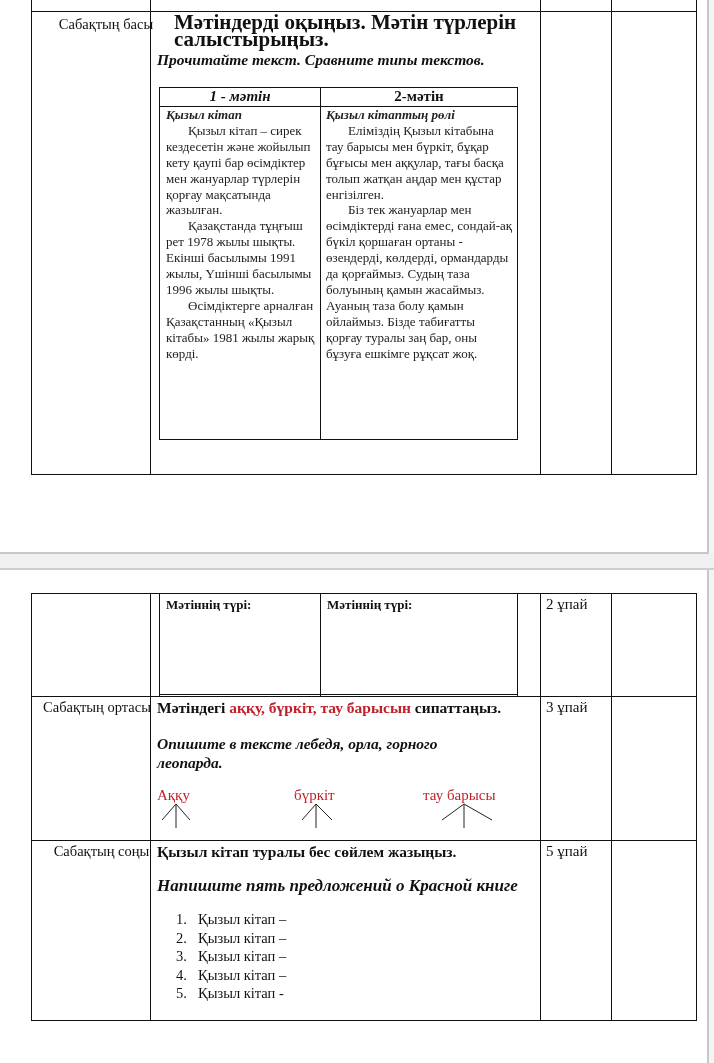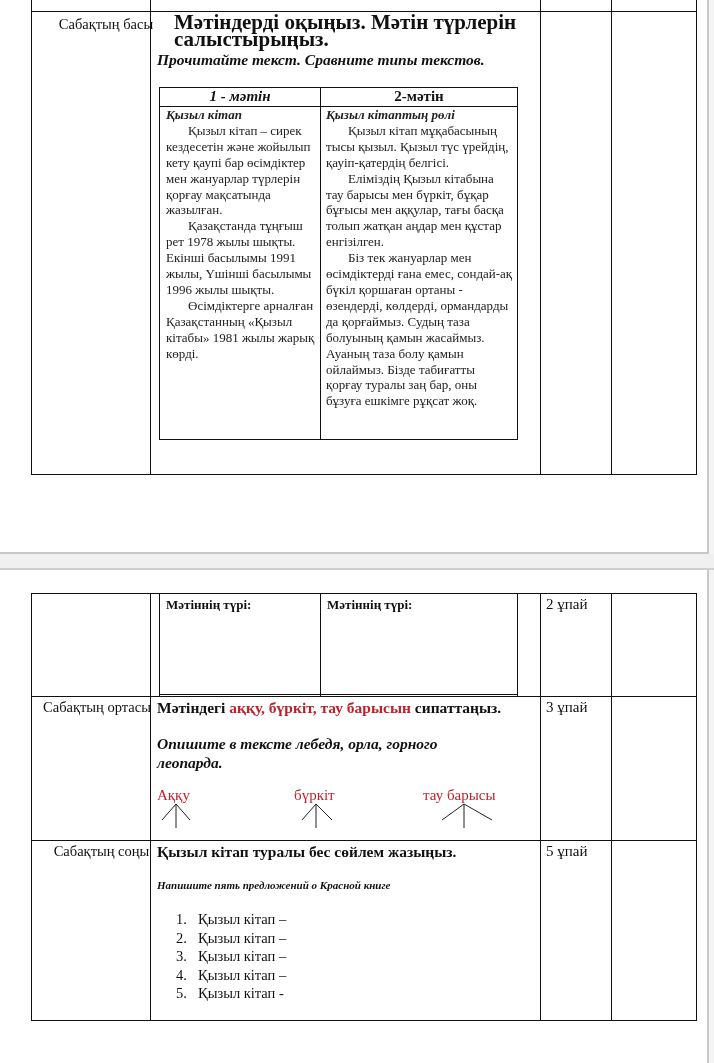--- a/index.html
+++ b/index.html
@@ -69,21 +69,20 @@
 
   <div class="inner" style="left:166px;top:107px;width:150px;">
     <p class="ititle">Қызыл кітап</p>
     <p class="ind">Қызыл кітап – сирек кездесетін және жойылып кету қаупі бар өсімдіктер мен жануарлар түрлерін қорғау мақсатында жазылған.</p>
     <p class="ind">Қазақстанда тұңғыш рет 1978 жылы шықты. Екінші басылымы 1991 жылы, Үшінші басылымы 1996 жылы шықты.</p>
     <p class="ind">Өсімдіктерге арналған Қазақстанның «Қызыл кітабы» 1981 жылы жарық көрді.</p>
   </div>
 
   <div class="inner" style="left:326px;top:107px;width:188px;">
     <p class="ititle">Қызыл кітаптың рөлі</p>
-    <p class="ind">Қызыл кітап мұқабасының тысы қызыл. Қызыл түс үрейдің, қауіп-қатердің белгісі.</p>
     <p class="ind">Еліміздің Қызыл кітабына тау барысы мен бүркіт, бұқар бұғысы мен аққулар, тағы басқа толып жатқан аңдар мен құстар енгізілген.</p>
     <p class="ind">Біз тек жануарлар мен өсімдіктерді ғана емес, сондай-ақ бүкіл қоршаған ортаны - өзендерді, көлдерді, ормандарды да қорғаймыз. Судың таза болуының қамын жасаймыз. Ауаның таза болу қамын ойлаймыз. Бізде табиғатты қорғау туралы заң бар, оны бұзуға ешкімге рұқсат жоқ.</p>
   </div>
 </div>
 
 <div id="gap"></div>
 
 <div class="page" id="page2">
 
   <div class="hl" style="left:31px;top:23px;width:666px;"></div>
@@ -127,21 +126,21 @@
     <line x1="18" y1="2" x2="34" y2="18" stroke="#222" stroke-width="1"></line>
   </svg>
   <svg class="arrow" style="left:438px;top:232px;" width="60" height="30">
     <line x1="26" y1="2" x2="4" y2="18" stroke="#222" stroke-width="1"></line>
     <line x1="26" y1="2" x2="26" y2="26" stroke="#222" stroke-width="1"></line>
     <line x1="26" y1="2" x2="54" y2="18" stroke="#222" stroke-width="1"></line>
   </svg>
 
   <div class="t cat" style="top:273px;width:141px;">Сабақтың соңы</div>
   <div class="t b" style="left:157px;top:273px;width:380px;font-size:15.5px;">Қызыл кітап туралы бес сөйлем жазыңыз.</div>
-  <div class="t bi" style="left:157px;top:307px;width:380px;font-size:11px;">Напишите пять предложений о Красной книге</div>
+  <div class="t bi" style="left:157px;top:307px;width:380px;font-size:17px;">Напишите пять предложений о Красной книге</div>
   <div class="t score" style="left:546px;top:273px;">5 ұпай</div>
 
   <div class="list" style="top:340px;">
     <div><span class="n">1.</span><span>Қызыл кітап –</span></div>
     <div><span class="n">2.</span><span>Қызыл кітап –</span></div>
     <div><span class="n">3.</span><span>Қызыл кітап –</span></div>
     <div><span class="n">4.</span><span>Қызыл кітап –</span></div>
     <div><span class="n">5.</span><span>Қызыл кітап -</span></div>
   </div>
 </div>

